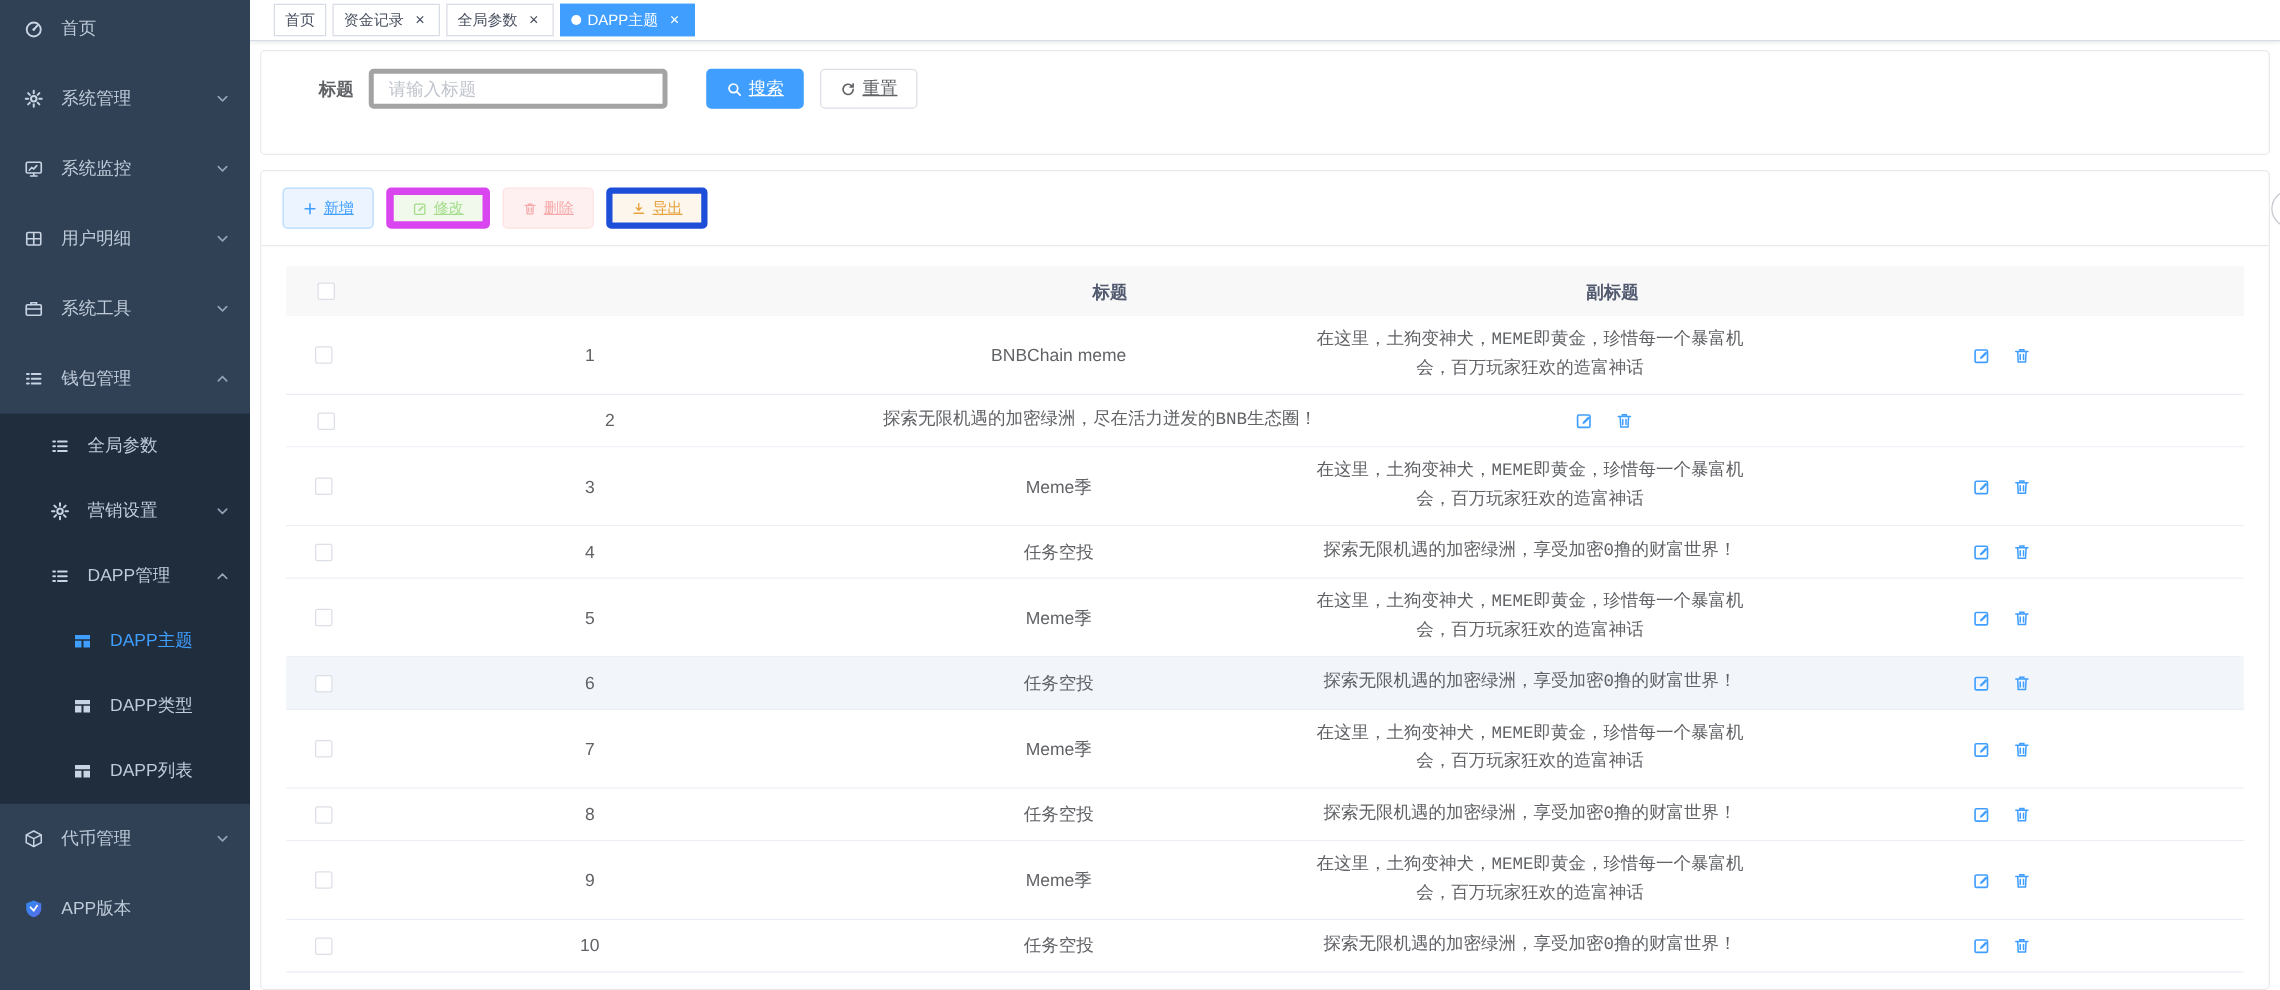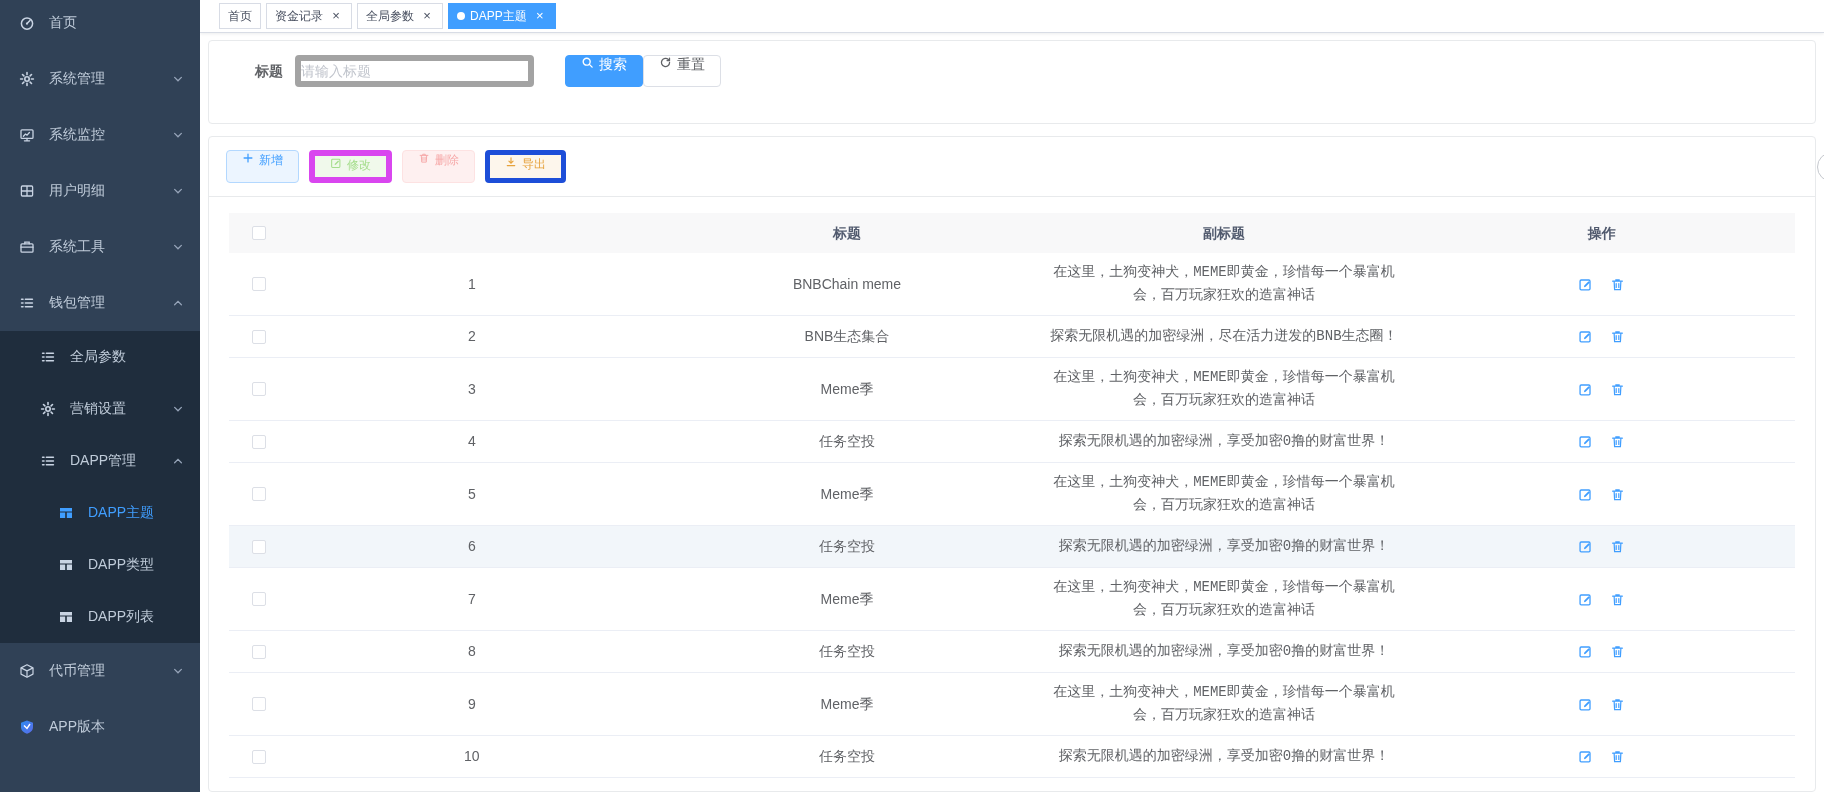--- a/index.html
+++ b/index.html
@@ -42,30 +42,30 @@
     line-height:13px; text-align:center; border-radius:50%; display:inline-block; }
 
   .content { padding:7px 8px 0 8px; }
   .card { background:#fff; border:1px solid #e8eaec; border-radius:4px; }
 
   
   .search-card { height:84px; padding:14px 0 0 46px; display:flex;
     align-items:flex-start; }
   .form-label { font-size:14px; font-weight:bold; color:#606266; line-height:32px;
     margin-right:12px; }
-  .search-input { width:239px; height:32px; border:6px solid #a3a3a3;
-    border-radius:4px; padding:0 0; font-size:14px; color:#b91c1c; outline:none;
+  .search-input { width:239px; height:32px; border:4px solid #a3a3a3;
+    border-radius:4px; padding:0 12px; font-size:14px; color:#b91c1c; outline:none;
     font-family:inherit; }
   .search-input::placeholder { color:#c0c4cc; }
-  .btn { display:inline-flex; justify-content:center;
-    border-radius:4px; cursor:pointer; font-family:inherit; white-space:nowrap; }
+  .btn { display:inline-flex; align-items:center; justify-content:center;
+    border-radius:4px; cursor:pointer; font-family:inherit; white-space:nowrap;text-decoration:underline; }
   .btn .icon, .op-btn .icon { display:inline-flex; }
   .btn-search { height:32px; padding:0 15px; margin-left:31px; background:#409eff;
     border:1px solid #409eff; color:#fff; font-size:14px; }
-  .btn-reset { height:32px; padding:0 15px; background:#fff;
+  .btn-reset { height:32px; padding:0 15px; margin-left:13px; background:#fff;
     border:1px solid #dcdfe6; color:#606266; font-size:14px; }
   .btn .icon svg { width:13px; height:13px; margin-right:5px; }
 
   
   .table-card { margin-top:12px; min-height:656px; position:relative; }
   .toolbar { height:60px; display:flex; align-items:center; padding-left:17px;
     border-bottom:1px solid #e8eaec; position:relative; }
   .toolbar .btn { height:33px; padding:1px 15px; font-size:12px; margin-right:10px; }
   .toolbar .btn svg { width:12px; height:12px; margin-right:5px; }
   .btn-add    { color:#409eff; background:#ecf5ff; border:1px solid #b3d8ff; }
@@ -355,21 +355,20 @@
       </div>
 
       <div class="table" id="data-table">
         <div class="t-row t-head">
           <div class="cell col-cb">
             <span class="checkbox"></span>
           </div>
           <div class="cell col-id"></div>
           <div class="cell col-title">标题</div>
           <div class="cell col-sub">副标题</div>
-          <div class="cell col-ops">操作</div>
         </div>
         <div id="table-body">
             <div class="t-row">
               <div class="cell col-cb">
                 <span class="checkbox"></span>
               </div>
               <div class="cell col-id">1</div>
               <div class="cell col-title">BNBChain meme</div>
               <div class="cell col-sub">
                 <span class="sub-text">在这里，土狗变神犬，MEME即黄金，珍惜每一个暴富机会，百万玩家狂欢的造富神话</span>
@@ -386,21 +385,20 @@
                     <path d="M2.8 4.5h10.4M6.3 4.5V3h3.4v1.5M4.4 4.5l.5 9h6.2l.5-9M6.6 7v4.2M9.4 7v4.2"></path>
                   </svg>
                 </span>
               </div>
             </div>
             <div class="t-row">
               <div class="cell col-cb">
                 <span class="checkbox"></span>
               </div>
               <div class="cell col-id">2</div>
-              <div class="cell col-title">BNB生态集合</div>
               <div class="cell col-sub">
                 <span class="sub-text">探索无限机遇的加密绿洲，尽在活力迸发的BNB生态圈！</span>
               </div>
               <div class="cell col-ops">
                 <span class="op-btn">
                   <svg viewBox="0 0 16 16" fill="none" stroke="currentColor" stroke-width="1.4">
                     <rect x="2.2" y="3.2" width="10.6" height="10.6" rx="1.2"></rect>
                     <path d="M6.4 10.8l1.7-.3 4.6-4.6-1.4-1.4-4.6 4.6z" fill="currentColor" stroke="none"></path>
                   </svg>
                 </span>

